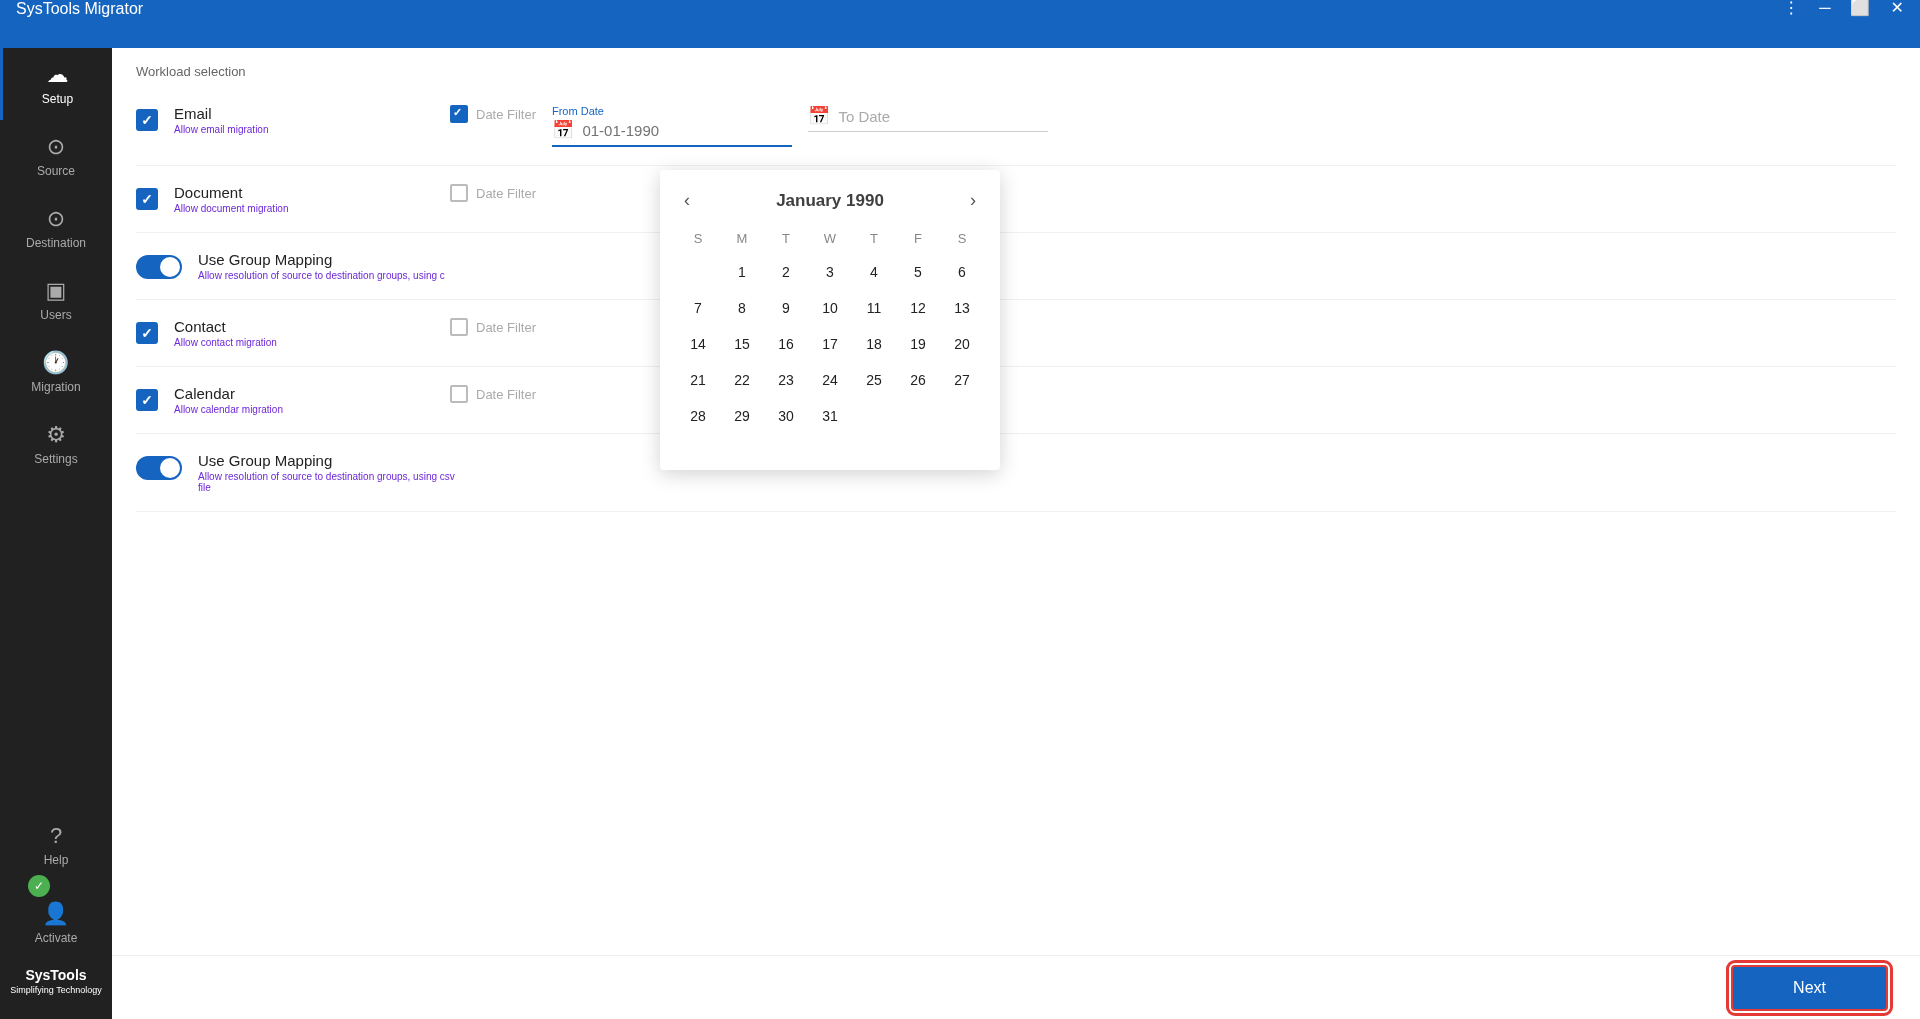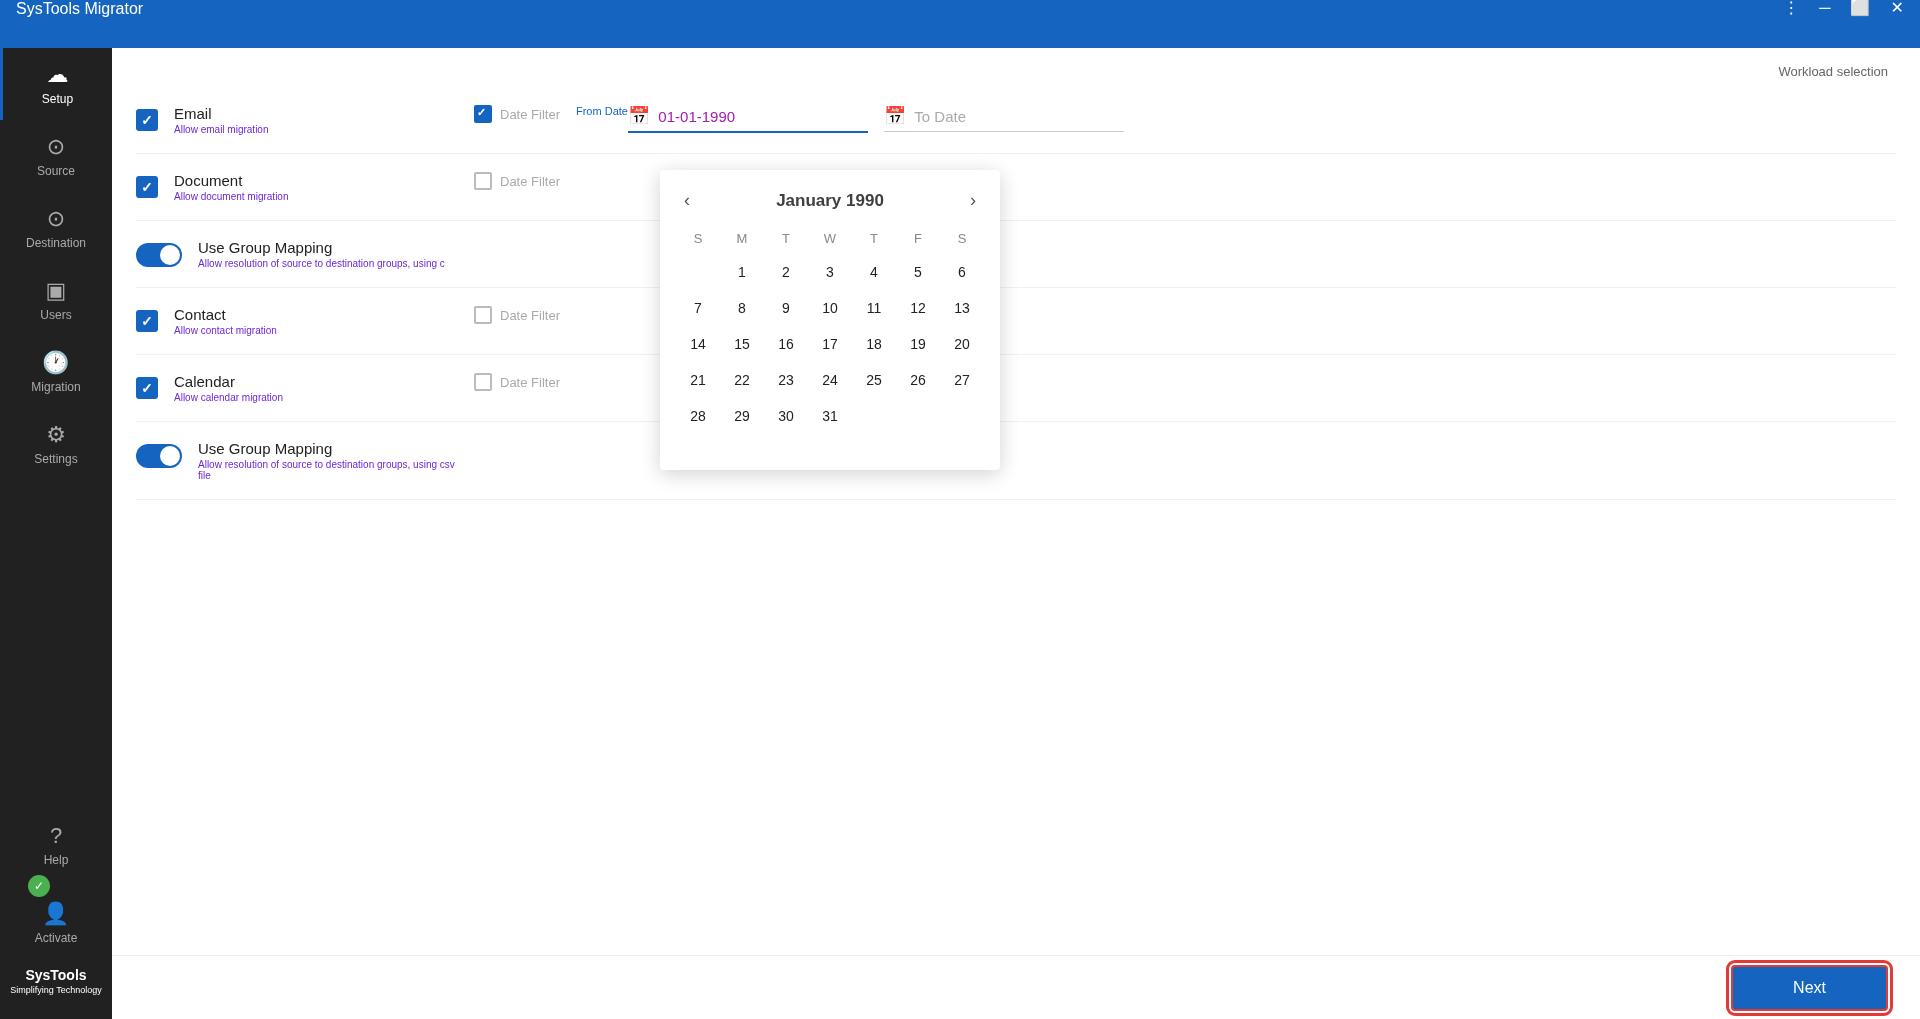--- a/index.html
+++ b/index.html
@@ -47,37 +47,37 @@
     .sidebar-item.active .sidebar-icon { color: white; }
     .sidebar-icon { font-size: 22px; }
     .sidebar-spacer { flex: 1; }
     .sidebar-bottom { display: flex; flex-direction: column; align-items: center; width: 100%; }
     .sidebar-logo { color: white; font-size: 11px; text-align: center; padding: 8px; }
     .sidebar-logo strong { font-size: 14px; display: block; }
 
     
     .content { flex: 1; background: #fff; display: flex; flex-direction: column; overflow: hidden; }
 
-    .workload-label { font-size: 13px; color: #666; padding: 16px 32px 8px; text-align: right; }
+    .workload-label { font-size: 13px; color: #666; padding: 16px 24px 8px; }
 
     .workload-list { flex: 1; overflow-y: auto; padding: 0 24px; position: relative; }
 
     
     .wl-row {
       display: flex;
       align-items: flex-start;
       padding: 18px 0;
       border-bottom: 1px solid #f0f0f0;
       gap: 16px;
     }
     .wl-check { margin-top: 4px; flex-shrink: 0; }
     .wl-info { flex: 0 0 260px; }
     .wl-info-title { font-size: 15px; color: #222; font-weight: 500; }
     .wl-info-sub { font-size: 10px; color: #6d28d9; margin-top: 2px; }
-    .wl-filter { display: flex; align-items: center; gap: 8px; flex-shrink: 0; margin-left: 24px; }
+    .wl-filter { display: flex; align-items: center; gap: 8px; flex-shrink: 0; }
     .wl-filter-label { font-size: 13px; color: #aaa; }
     .wl-date-section { display: flex; align-items: flex-start; gap: 16px; flex: 1; position: relative; }
 
     
     .cb {
       width: 22px; height: 22px;
       border-radius: 3px;
       display: flex; align-items: center; justify-content: center;
       cursor: pointer;
       flex-shrink: 0;
@@ -107,25 +107,25 @@
       width: 18px; height: 18px;
       border: 2px solid #bbb;
       background: white;
       border-radius: 2px;
       cursor: pointer;
     }
     .df-cb.checked { background: #1565C0; border-color: #1565C0; position: relative; }
     .df-cb.checked::after { content: '✓'; color: white; font-size: 11px; position: absolute; top: -1px; left: 1px; font-weight: bold; }
 
     
-    .from-date-wrap { display: flex; flex-direction: row; position: relative; }
+    .from-date-wrap { display: flex; flex-direction: column; position: relative; }
     .from-date-label { font-size: 11px; color: #1565C0; margin-bottom: 2px; }
     .from-date-input-wrap { display: flex; align-items: center; gap: 8px; border-bottom: 2px solid #1565C0; padding-bottom: 4px; width: 240px; }
     .from-date-cal-icon { color: #1565C0; font-size: 18px; cursor: pointer; }
-    .from-date-value { font-size: 15px; color: #a21caf; flex: 1; }
+    .from-date-value { font-size: 15px; color: #737373; flex: 1; }
 
     
     .to-date-wrap { display: flex; flex-direction: column; position: relative; }
     .to-date-input-wrap { display: flex; align-items: center; gap: 8px; border-bottom: 1px solid #ccc; padding-bottom: 4px; width: 240px; }
     .to-date-cal-icon { color: #aaa; font-size: 18px; cursor: pointer; }
     .to-date-label { font-size: 15px; color: #aaa; flex: 1; }
 
     
     .calendar-popup {
       position: absolute;

